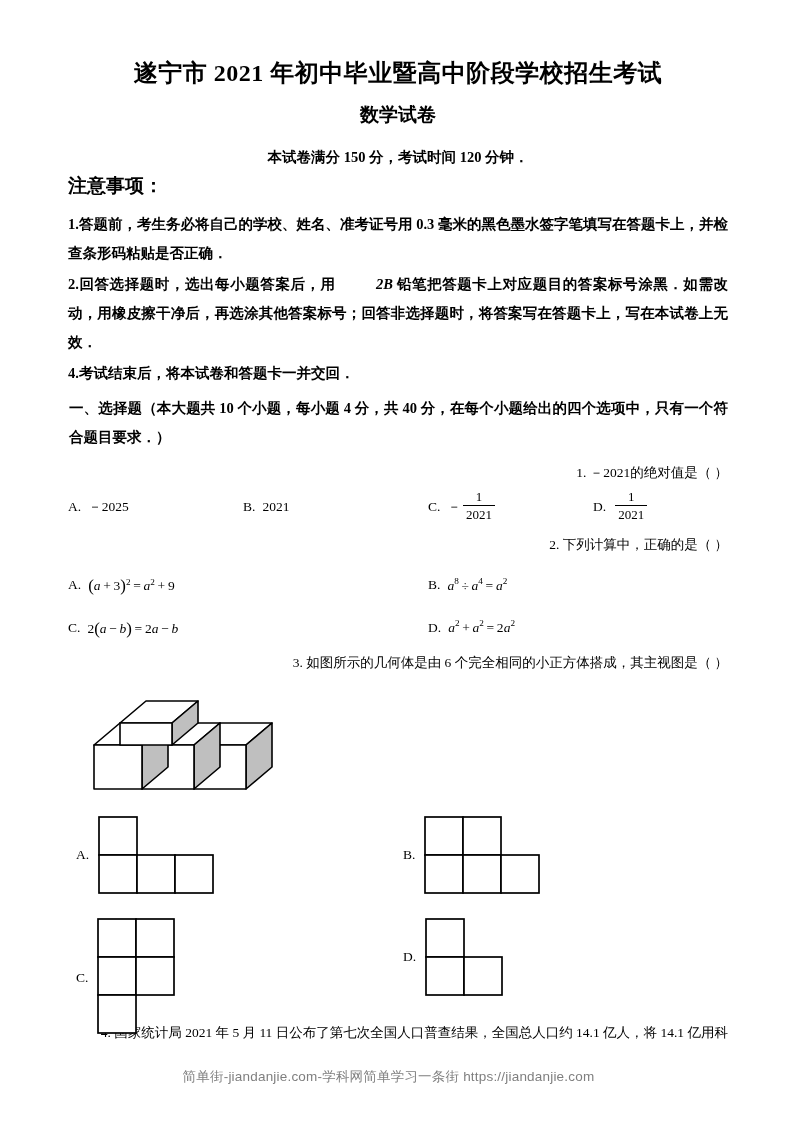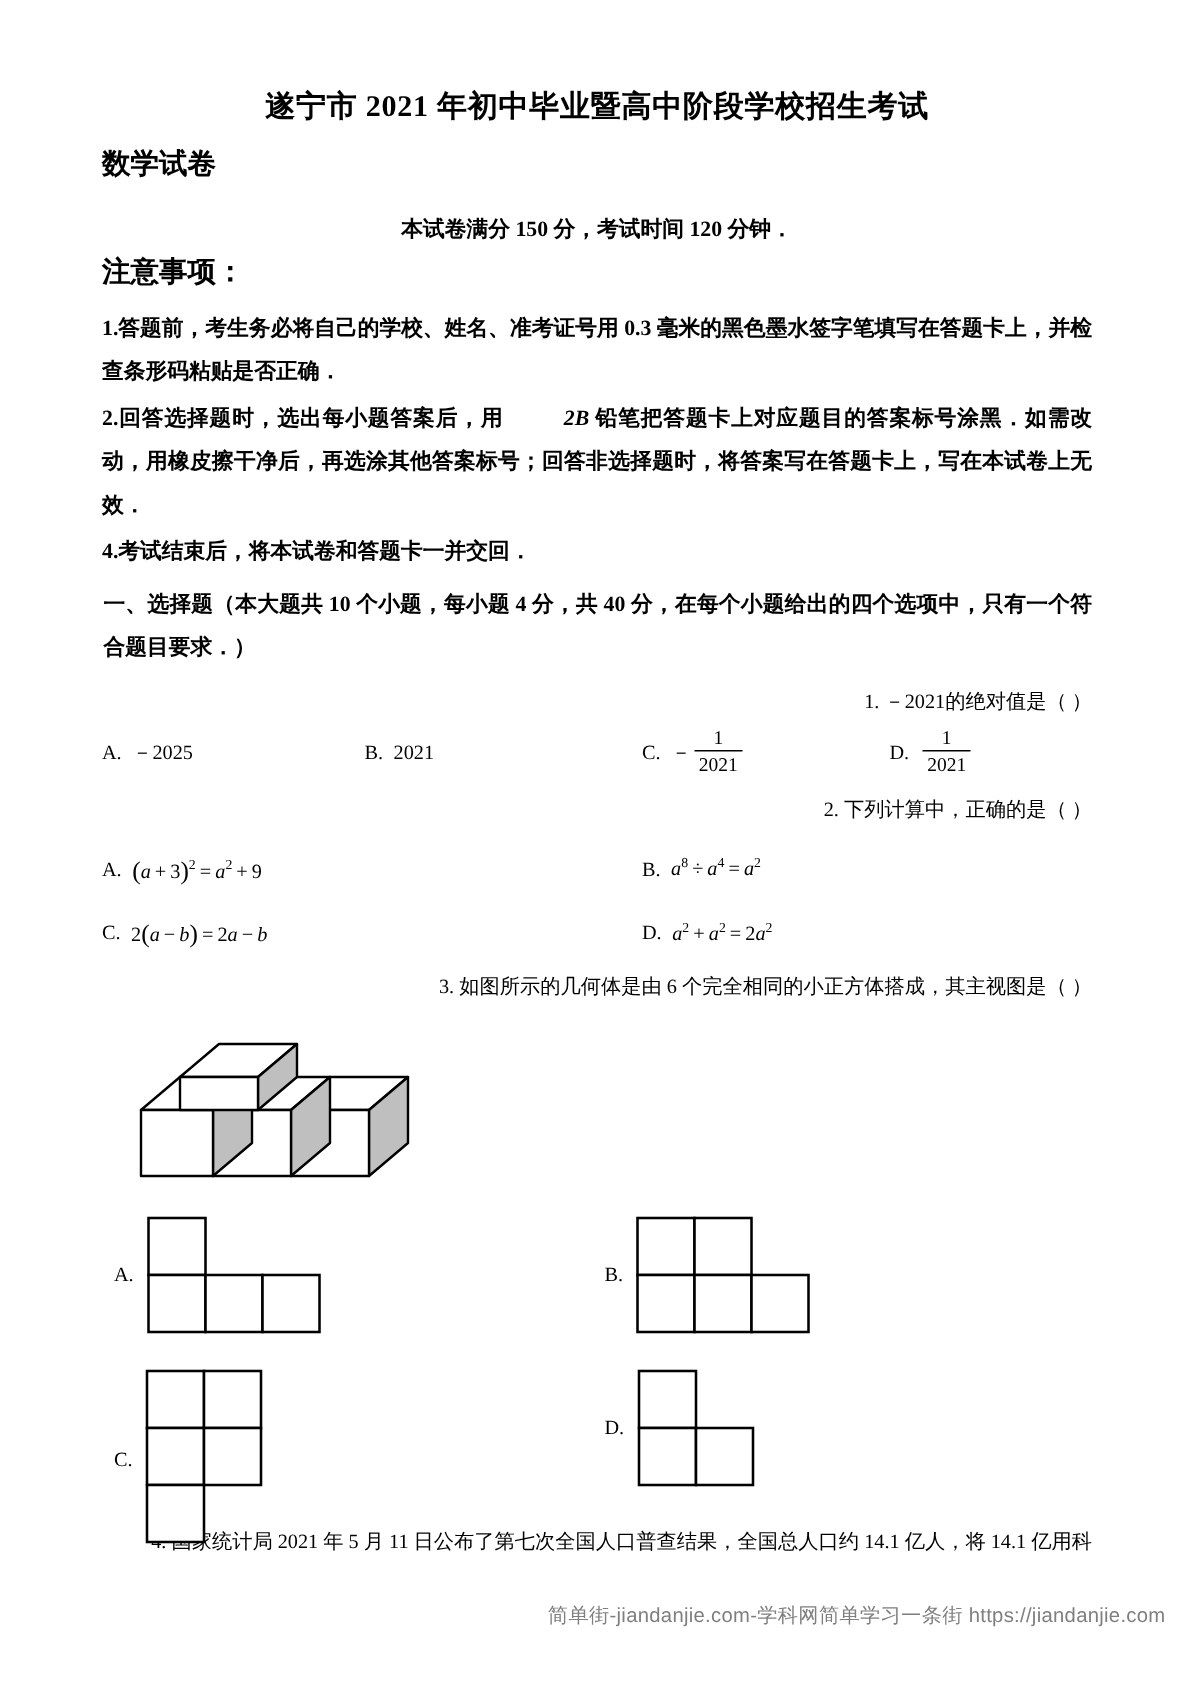--- a/index.html
+++ b/index.html
@@ -26,28 +26,28 @@
   .content {
     position: absolute;
     left: 68px;
     top: 58px;
     width: 660px;
   }
 
   
   .title-main {
     text-align: center;
-    font-size: 20px;
+    font-size: 24px;
     font-weight: bold;
     letter-spacing: 0.5px;
     margin: 0 0 14px 0;
     line-height: 1.3;
   }
   .title-sub {
-    text-align: left;
+    text-align: center;
     font-size: 19px;
     font-weight: bold;
     margin: 0 0 20px 0;
     line-height: 1.3;
   }
   .title-score {
     text-align: center;
     font-size: 14.5px;
     font-weight: bold;
     margin: 0 0 6px 0;
@@ -182,21 +182,21 @@
   .opt-b { left: 335px; top: 8px; }
   .opt-c { left: 8px;  top: 110px; }
   .opt-d { left: 335px; top: 110px; }
 
   
   .footer {
     position: absolute;
     left: 0;
     top: 1068px;
     width: 777px;
-    text-align: right;
+    text-align: center;
     font-size: 13.5px;
     color: #7f7f7f;
     font-family: "Liberation Sans", sans-serif;
     letter-spacing: 0.2px;
   }
 </style>
 </head>
 <body>
 
 <div class="page">

